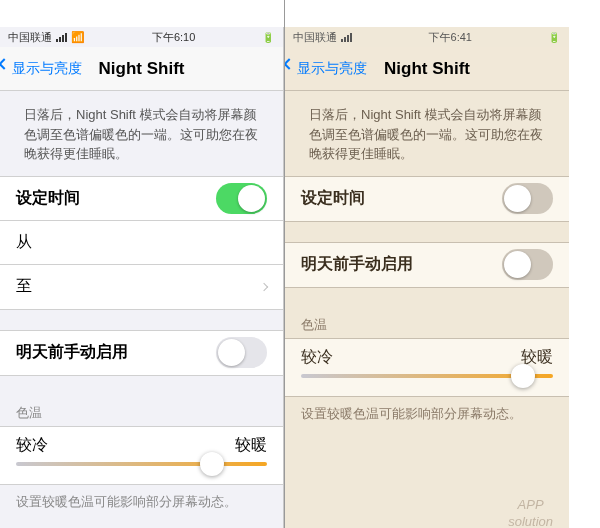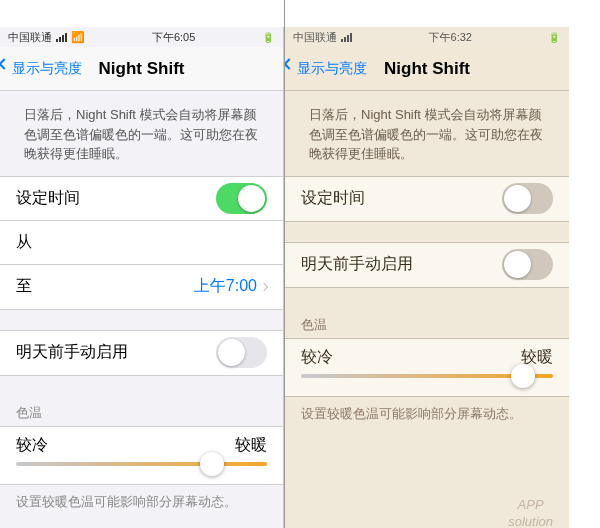--- a/index.html
+++ b/index.html
@@ -116,20 +116,21 @@
       justify-content: space-between;
       padding: 0 16px;
       min-height: 44px;
       border-bottom: 1px solid #d0d0d0;
     }
     .phone.right .row { border-bottom-color: #c8bfb0; }
     .row:last-child { border-bottom: none; }
     .row-label {
       font-size: 16px;
       color: #000;
+      font-weight: bold;
     }
     .phone.right .row-label { color: #3a2e1e; }
 
     
     .schedule-row {
       display: flex;
       align-items: center;
       justify-content: space-between;
       padding: 0 16px;
       height: 44px;
@@ -253,21 +254,21 @@
     <div class="status-left">
       <span>中国联通</span>
       <div class="signal-bars">
         <span style="height:3px"></span>
           <span style="height:5px"></span>
           <span style="height:7px"></span>
           <span style="height:9px"></span>
       </div>
       <span>📶</span>
     </div>
-    <span>下午6:05</span>
+    <span>下午6:10</span>
     <div class="status-right">
       <span>🔋</span>
     </div>
   </div>
 
   <div class="nav-bar">
     <div class="nav-back">
       <div class="chevron-left"></div>
       <span>显示与亮度</span>
     </div>
@@ -284,21 +285,20 @@
         <div class="toggle on">
           <div class="toggle-knob"></div>
         </div>
       </div>
       <div class="schedule-row">
         <span class="schedule-label">从</span>
       </div>
       <div class="schedule-row">
         <span class="schedule-label">至</span>
         <div class="schedule-value">
-          <span>上午7:00</span>
           <div class="chevron-right-small"></div>
         </div>
       </div>
     </div>
 
     <div class="group-spacer"></div>
 
     <div class="group">
       <div class="row">
         <span class="row-label">明天前手动启用</span>
@@ -332,21 +332,21 @@
   <div class="status-bar">
     <div class="status-left">
       <span>中国联通</span>
       <div class="signal-bars">
         <span style="height:3px;background:#555"></span>
           <span style="height:5px;background:#555"></span>
           <span style="height:7px;background:#555"></span>
           <span style="height:9px;background:#555"></span>
       </div>
     </div>
-    <span>下午6:32</span>
+    <span>下午6:41</span>
     <div class="status-right">
       <span>🔋</span>
     </div>
   </div>
 
   <div class="nav-bar">
     <div class="nav-back">
       <div class="chevron-left"></div>
       <span>显示与亮度</span>
     </div>

